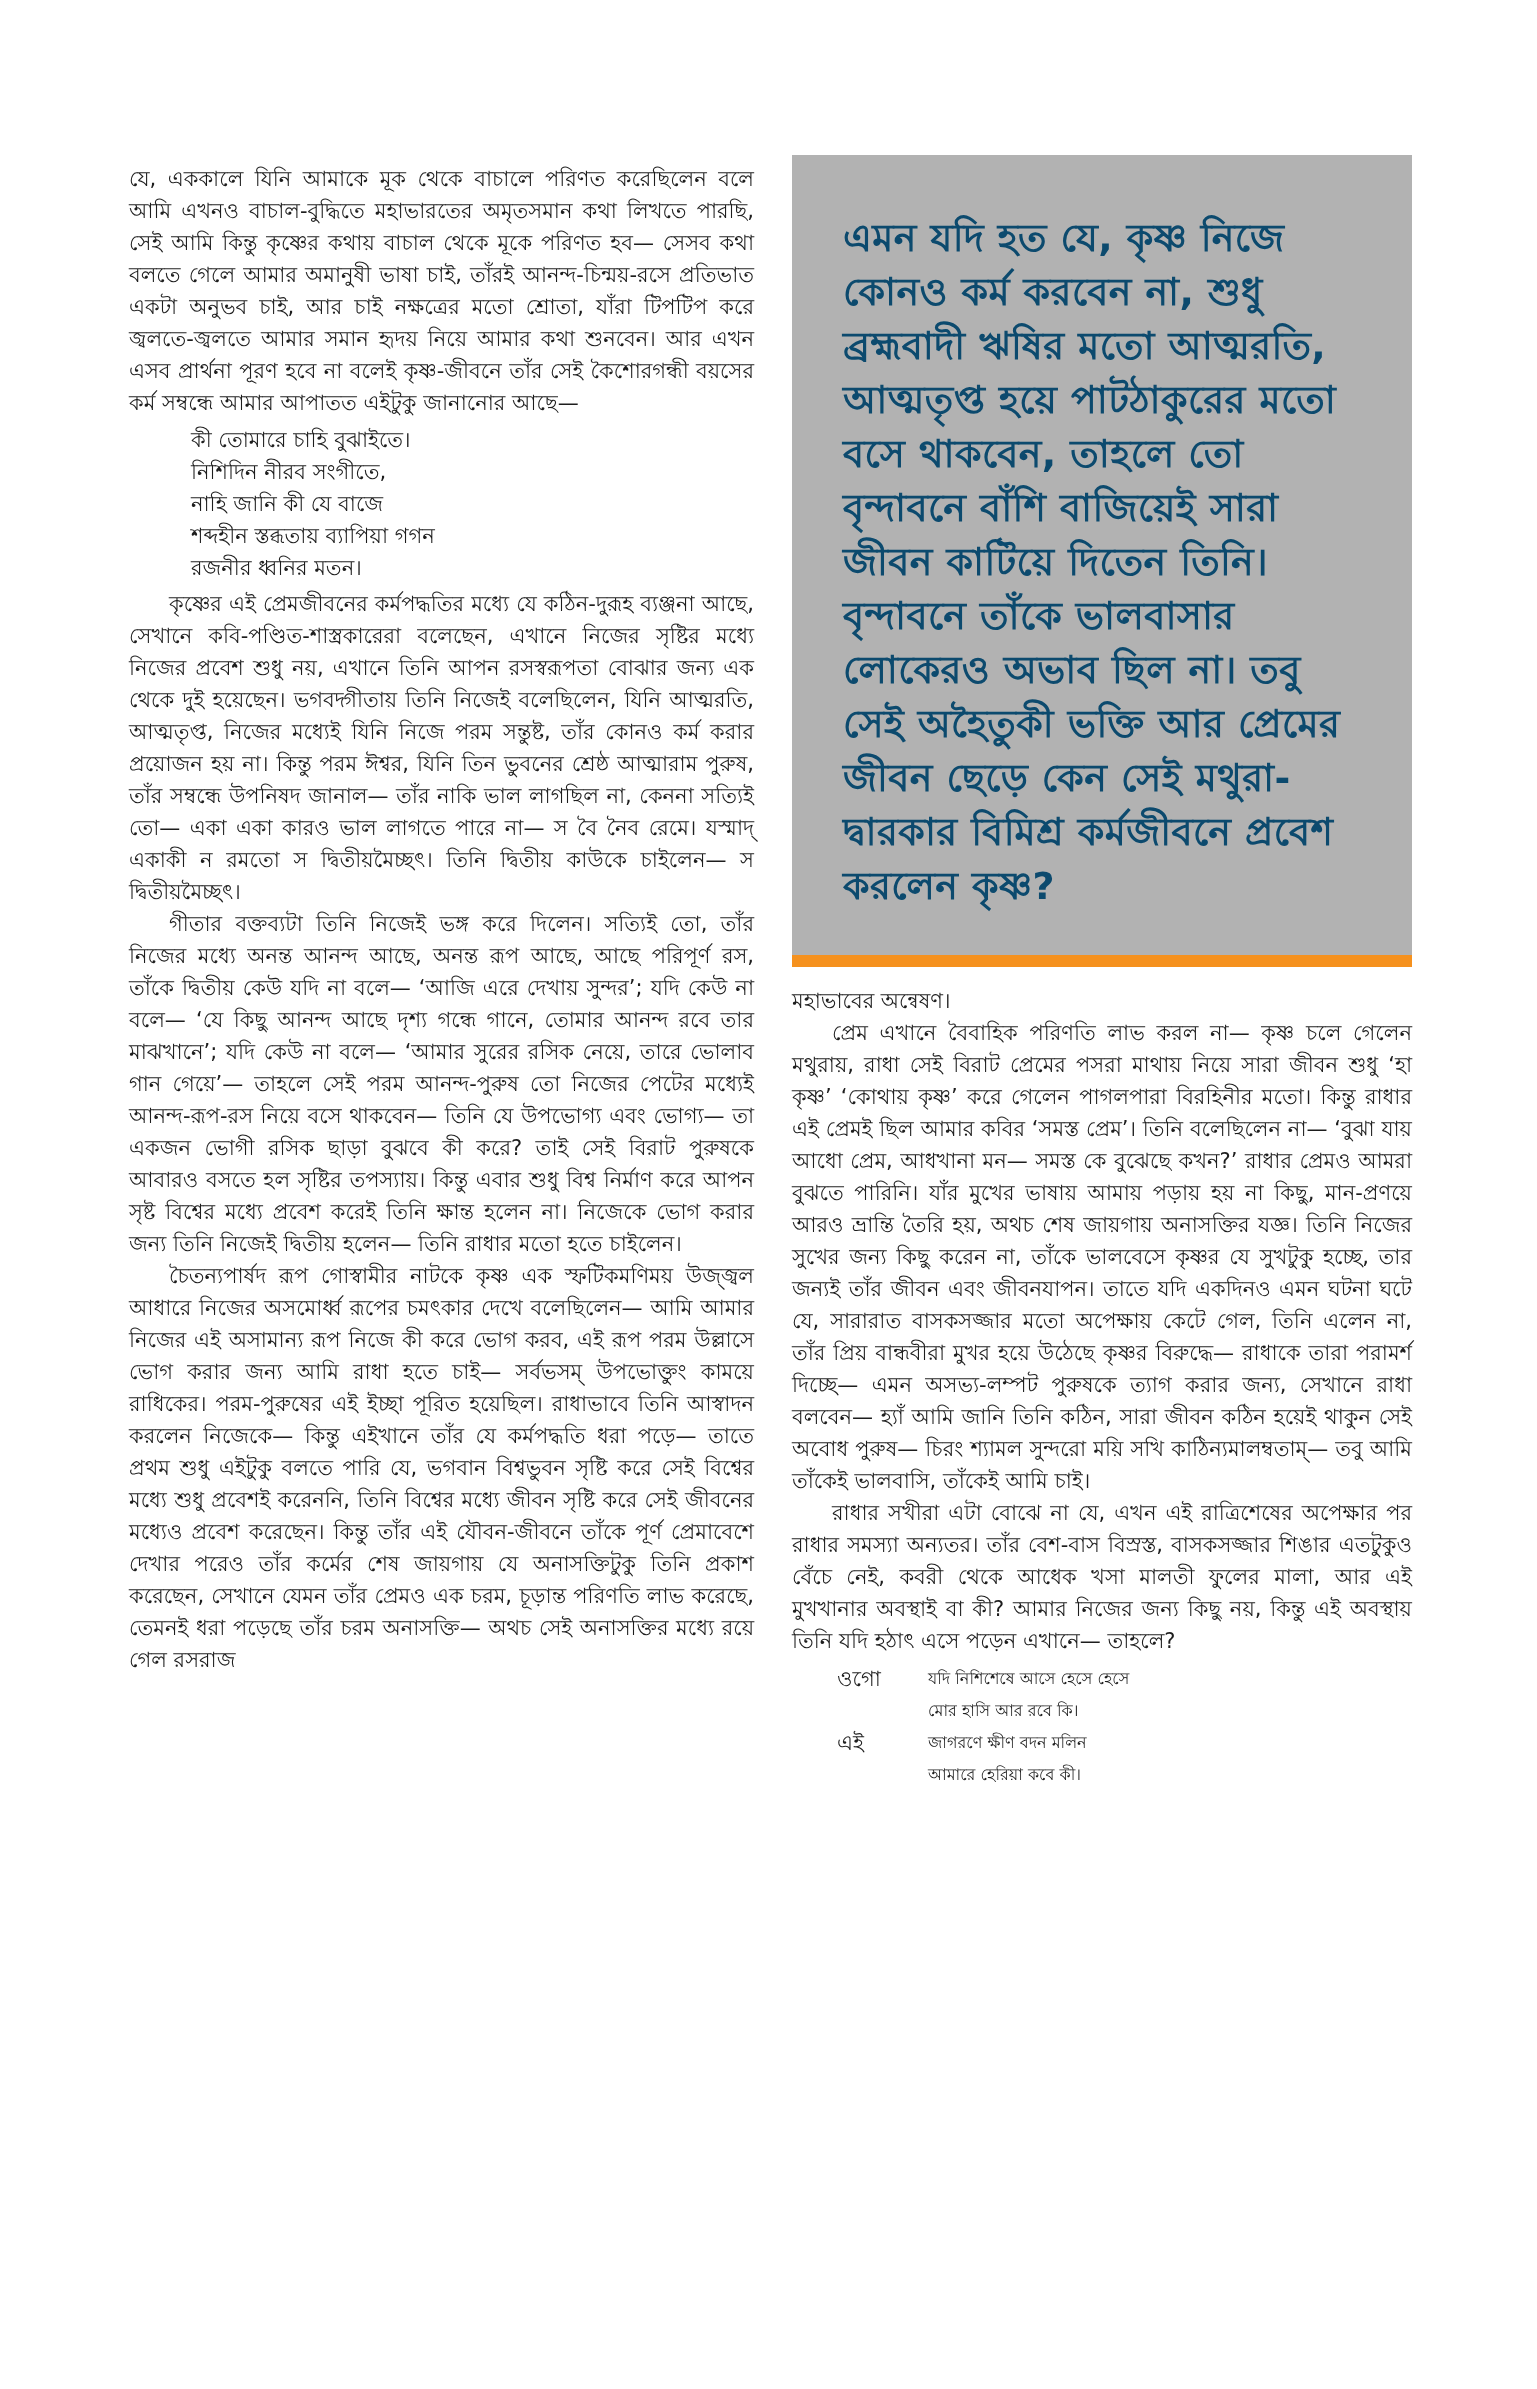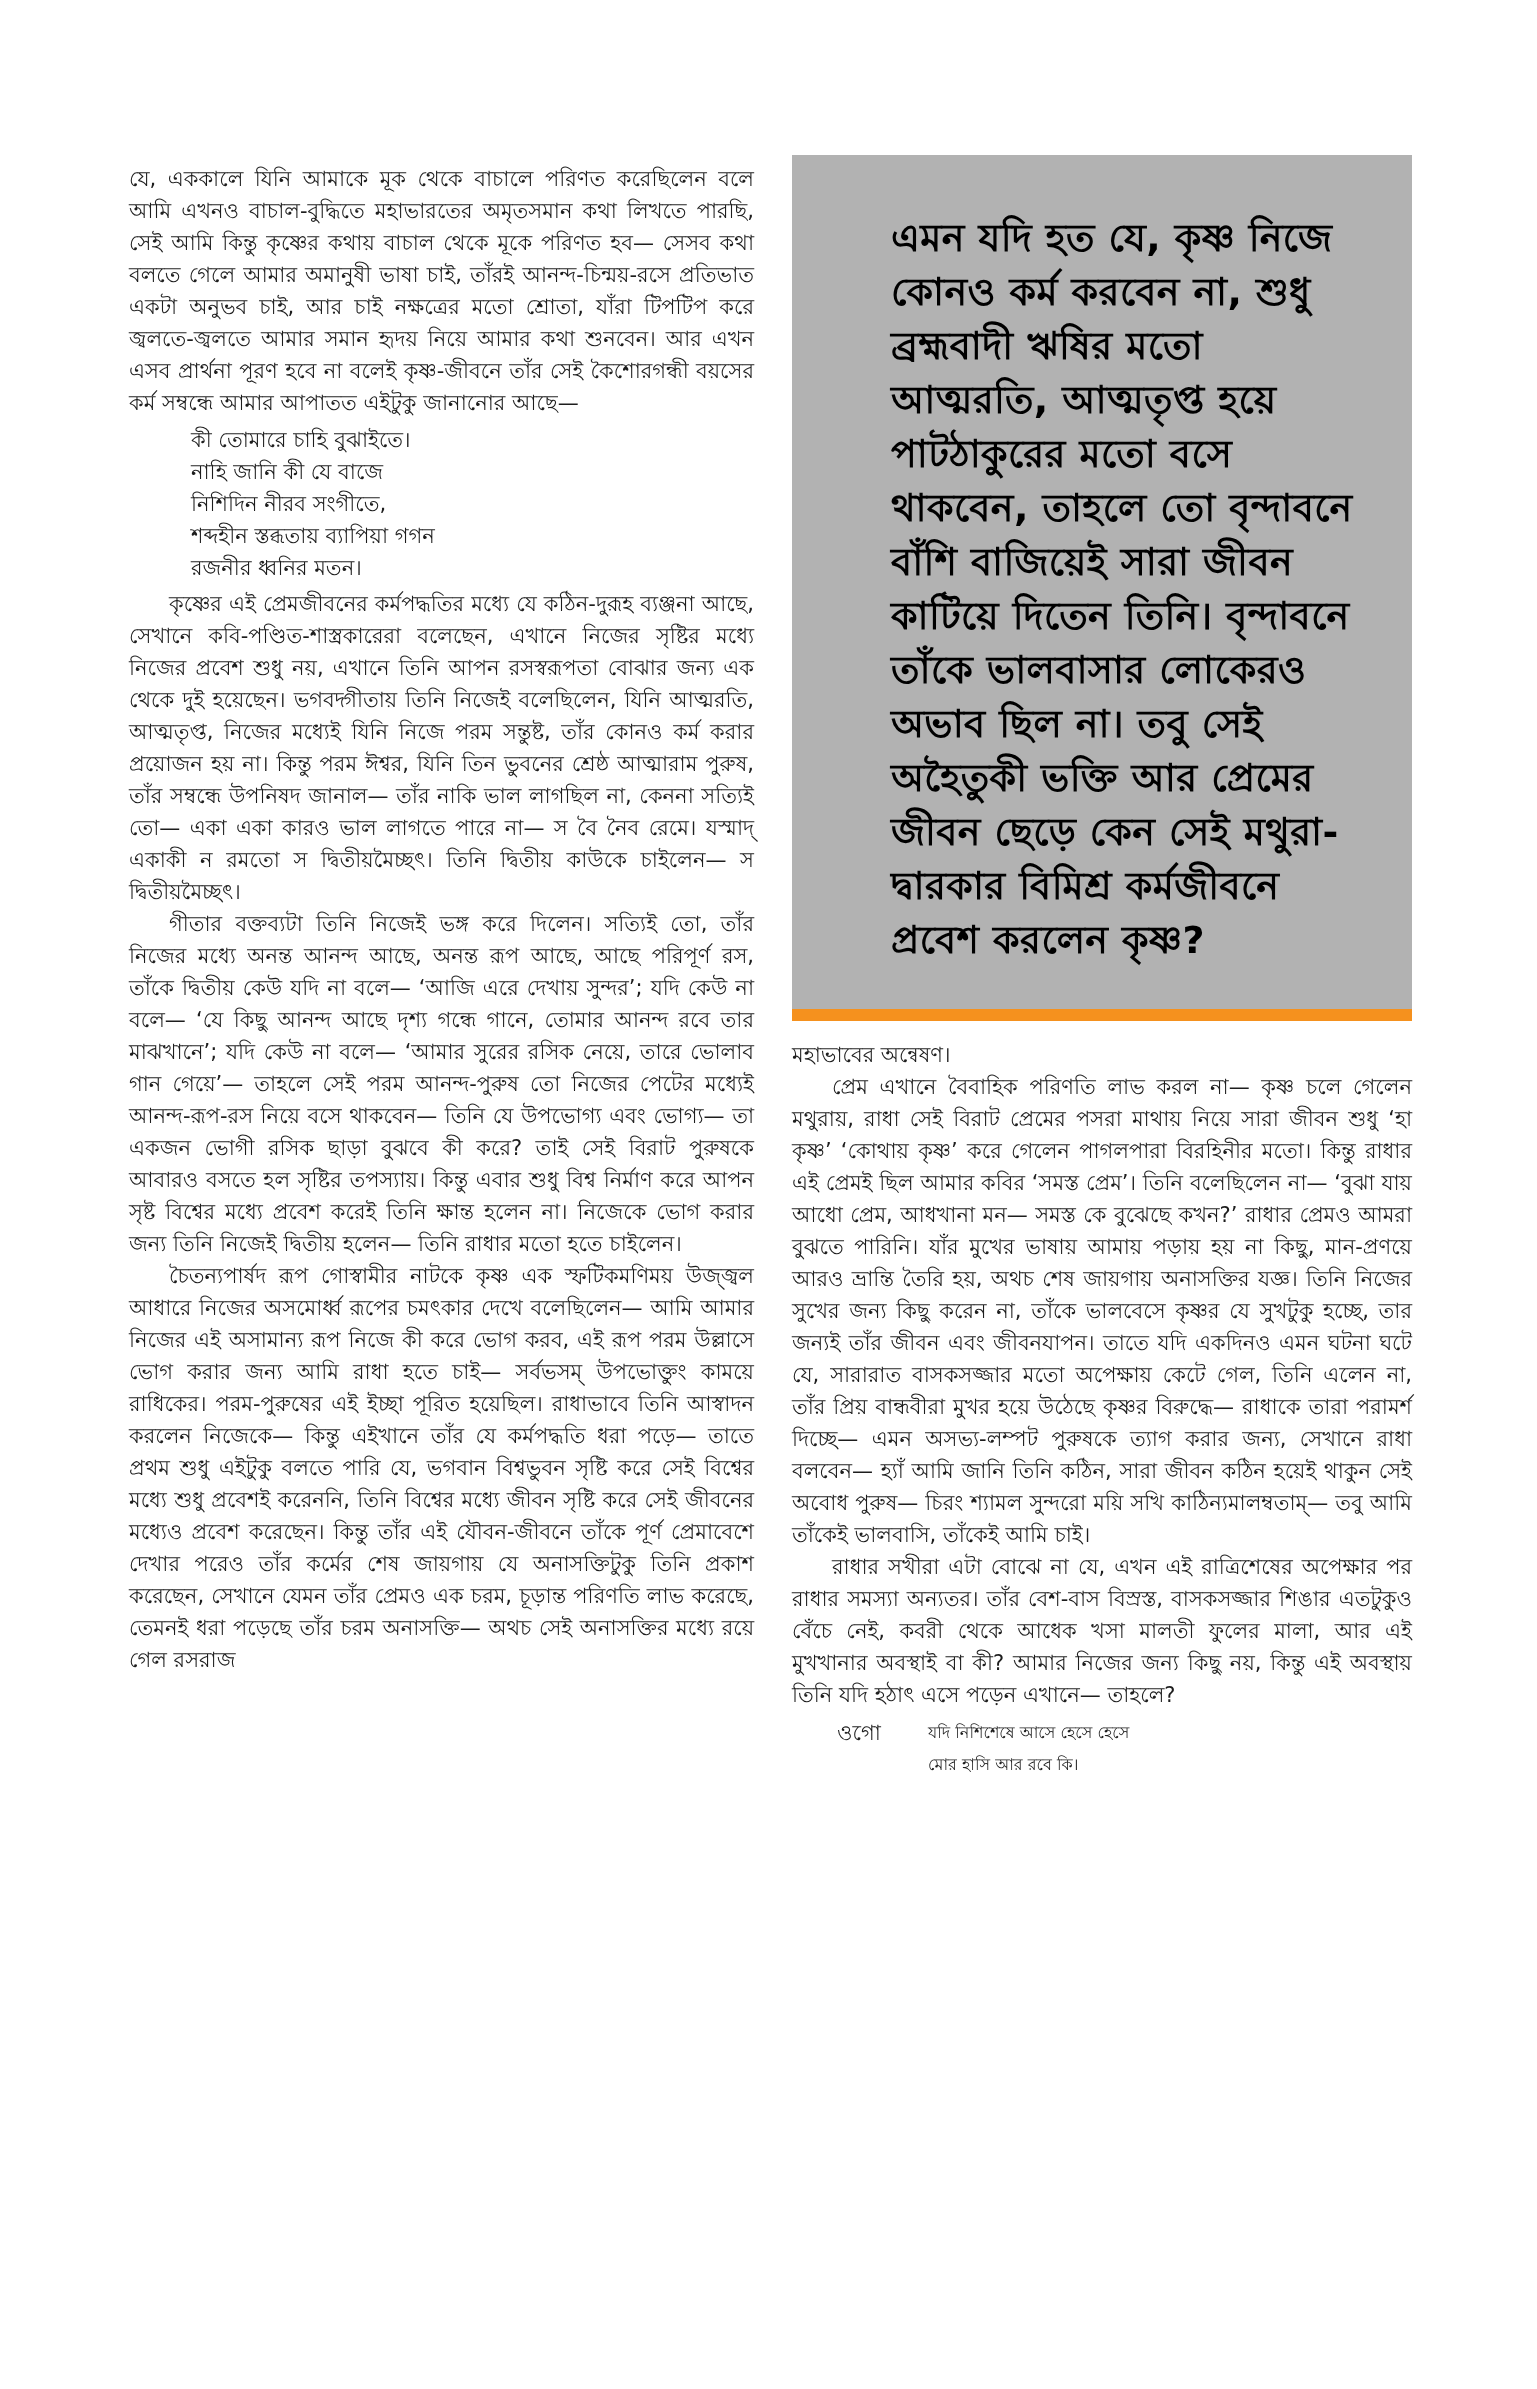--- a/index.html
+++ b/index.html
@@ -52,24 +52,23 @@
     width: 100%;
     background: #b2b2b2;
     box-sizing: border-box;
     padding: 56px 45px 42px 51px;
     margin-bottom: 12.4px;
   }
   .quote-text {
     font-size: 38px;
     line-height: 54px;
     font-weight: bold;
-    color: #000000;
+    color: #0c4a6e;
     text-align: left;
     letter-spacing: 0.4px;
-    margin-left: 48px;
   }
   .quote-accent-bar {
     position: absolute;
     left: 0;
     bottom: -12.4px;
     width: 100%;
     height: 12.4px;
     background: #f5911e;
   }
   .after-box {
@@ -116,22 +115,22 @@
 </style>
 </head>
 <body>
 
 <div class="page">
 
   <div class="col left-col">
     <p class="para">যে, এককালে যিনি আমাকে মূক থেকে বাচালে পরিণত করেছিলেন বলে আমি এখনও বাচাল-বুদ্ধিতে মহাভারতের অমৃতসমান কথা লিখতে পারছি, সেই আমি কিন্তু কৃষ্ণের কথায় বাচাল থেকে মূকে পরিণত হব— সেসব কথা বলতে গেলে আমার অমানুষী ভাষা চাই, তাঁরই আনন্দ-চিন্ময়-রসে প্রতিভাত একটা অনুভব চাই, আর চাই নক্ষত্রের মতো শ্রোতা, যাঁরা টিপটিপ করে জ্বলতে-জ্বলতে আমার সমান হৃদয় নিয়ে আমার কথা শুনবেন। আর এখন এসব প্রার্থনা পূরণ হবে না বলেই কৃষ্ণ-জীবনে তাঁর সেই কৈশোরগন্ধী বয়সের কর্ম সম্বন্ধে আমার আপাতত এইটুকু জানানোর আছে—</p>
     <div class="poem">
       <div class="poem-line">কী তোমারে চাহি বুঝাইতে।</div>
+      <div class="poem-line">নিশিদিন নীরব সংগীতে,</div>
       <div class="poem-line">নাহি জানি কী যে বাজে</div>
-      <div class="poem-line">নিশিদিন নীরব সংগীতে,</div>
       <div class="poem-line">শব্দহীন স্তব্ধতায় ব্যাপিয়া গগন</div>
       <div class="poem-line">রজনীর ধ্বনির মতন।</div>
     </div>
     <p class="para indent">কৃষ্ণের এই প্রেমজীবনের কর্মপদ্ধতির মধ্যে যে কঠিন-দুরূহ ব্যঞ্জনা আছে, সেখানে কবি-পণ্ডিত-শাস্ত্রকারেরা বলেছেন, এখানে নিজের সৃষ্টির মধ্যে নিজের প্রবেশ শুধু নয়, এখানে তিনি আপন রসস্বরূপতা বোঝার জন্য এক থেকে দুই হয়েছেন। ভগবদ্গীতায় তিনি নিজেই বলেছিলেন, যিনি আত্মরতি, আত্মতৃপ্ত, নিজের মধ্যেই যিনি নিজে পরম সন্তুষ্ট, তাঁর কোনও কর্ম করার প্রয়োজন হয় না। কিন্তু পরম ঈশ্বর, যিনি তিন ভুবনের শ্রেষ্ঠ আত্মারাম পুরুষ, তাঁর সম্বন্ধে উপনিষদ জানাল— তাঁর নাকি ভাল লাগছিল না, কেননা সত্যিই তো— একা একা কারও ভাল লাগতে পারে না— স বৈ নৈব রেমে। যস্মাদ্ একাকী ন রমতো স দ্বিতীয়মৈচ্ছৎ। তিনি দ্বিতীয় কাউকে চাইলেন— স দ্বিতীয়মৈচ্ছৎ।</p>
     <p class="para indent">গীতার বক্তব্যটা তিনি নিজেই ভঙ্গ করে দিলেন। সত্যিই তো, তাঁর নিজের মধ্যে অনন্ত আনন্দ আছে, অনন্ত রূপ আছে, আছে পরিপূর্ণ রস, তাঁকে দ্বিতীয় কেউ যদি না বলে— ‘আজি এরে দেখায় সুন্দর’; যদি কেউ না বলে— ‘যে কিছু আনন্দ আছে দৃশ্য গন্ধে গানে, তোমার আনন্দ রবে তার মাঝখানে’; যদি কেউ না বলে— ‘আমার সুরের রসিক নেয়ে, তারে ভোলাব গান গেয়ে’— তাহলে সেই পরম আনন্দ-পুরুষ তো নিজের পেটের মধ্যেই আনন্দ-রূপ-রস নিয়ে বসে থাকবেন— তিনি যে উপভোগ্য এবং ভোগ্য— তা একজন ভোগী রসিক ছাড়া বুঝবে কী করে? তাই সেই বিরাট পুরুষকে আবারও বসতে হল সৃষ্টির তপস্যায়। কিন্তু এবার শুধু বিশ্ব নির্মাণ করে আপন সৃষ্ট বিশ্বের মধ্যে প্রবেশ করেই তিনি ক্ষান্ত হলেন না। নিজেকে ভোগ করার জন্য তিনি নিজেই দ্বিতীয় হলেন— তিনি রাধার মতো হতে চাইলেন।</p>
     <p class="para indent">চৈতন্যপার্ষদ রূপ গোস্বামীর নাটকে কৃষ্ণ এক স্ফটিকমণিময় উজ্জ্বল আধারে নিজের অসমোর্ধ্ব রূপের চমৎকার দেখে বলেছিলেন— আমি আমার নিজের এই অসামান্য রূপ নিজে কী করে ভোগ করব, এই রূপ পরম উল্লাসে ভোগ করার জন্য আমি রাধা হতে চাই— সর্বভসম্ উপভোক্তুং কাময়ে রাধিকের। পরম-পুরুষের এই ইচ্ছা পূরিত হয়েছিল। রাধাভাবে তিনি আস্বাদন করলেন নিজেকে— কিন্তু এইখানে তাঁর যে কর্মপদ্ধতি ধরা পড়ে— তাতে প্রথম শুধু এইটুকু বলতে পারি যে, ভগবান বিশ্বভুবন সৃষ্টি করে সেই বিশ্বের মধ্যে শুধু প্রবেশই করেননি, তিনি বিশ্বের মধ্যে জীবন সৃষ্টি করে সেই জীবনের মধ্যেও প্রবেশ করেছেন। কিন্তু তাঁর এই যৌবন-জীবনে তাঁকে পূর্ণ প্রেমাবেশে দেখার পরেও তাঁর কর্মের শেষ জায়গায় যে অনাসক্তিটুকু তিনি প্রকাশ করেছেন, সেখানে যেমন তাঁর প্রেমও এক চরম, চূড়ান্ত পরিণতি লাভ করেছে, তেমনই ধরা পড়েছে তাঁর চরম অনাসক্তি— অথচ সেই অনাসক্তির মধ্যে রয়ে গেল রসরাজ</p>
   </div>
 
   <div class="col right-col">
     <div class="quote-box">

